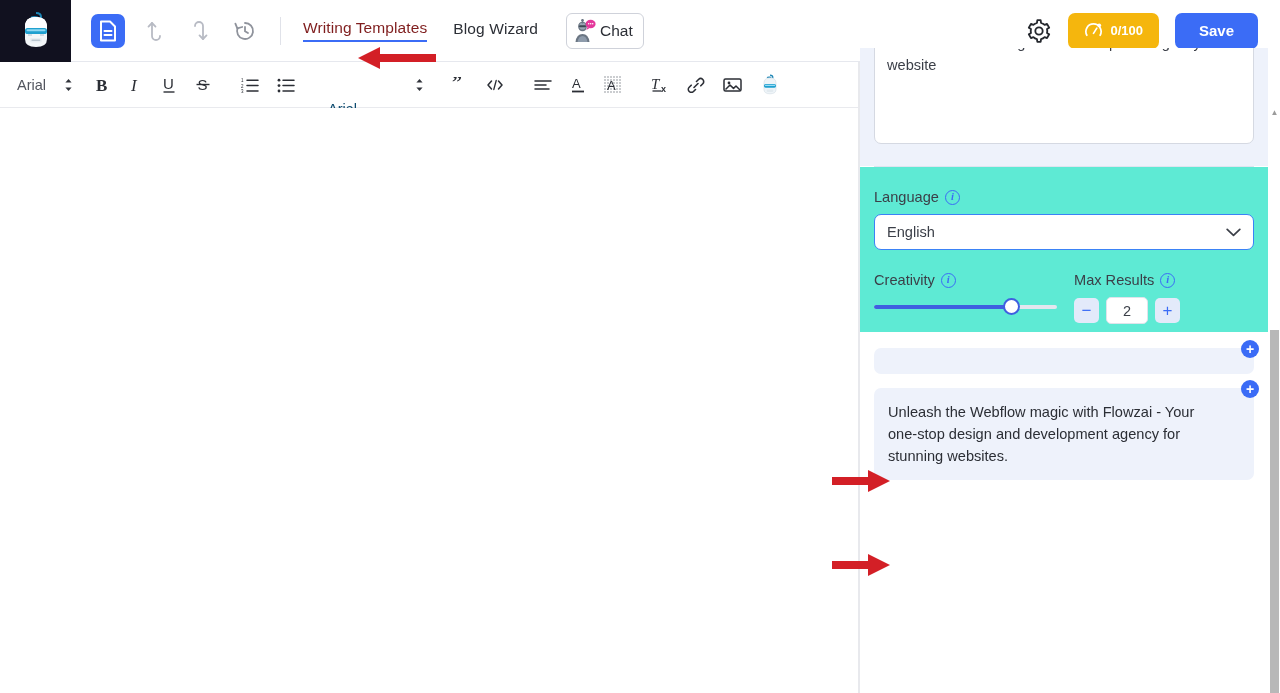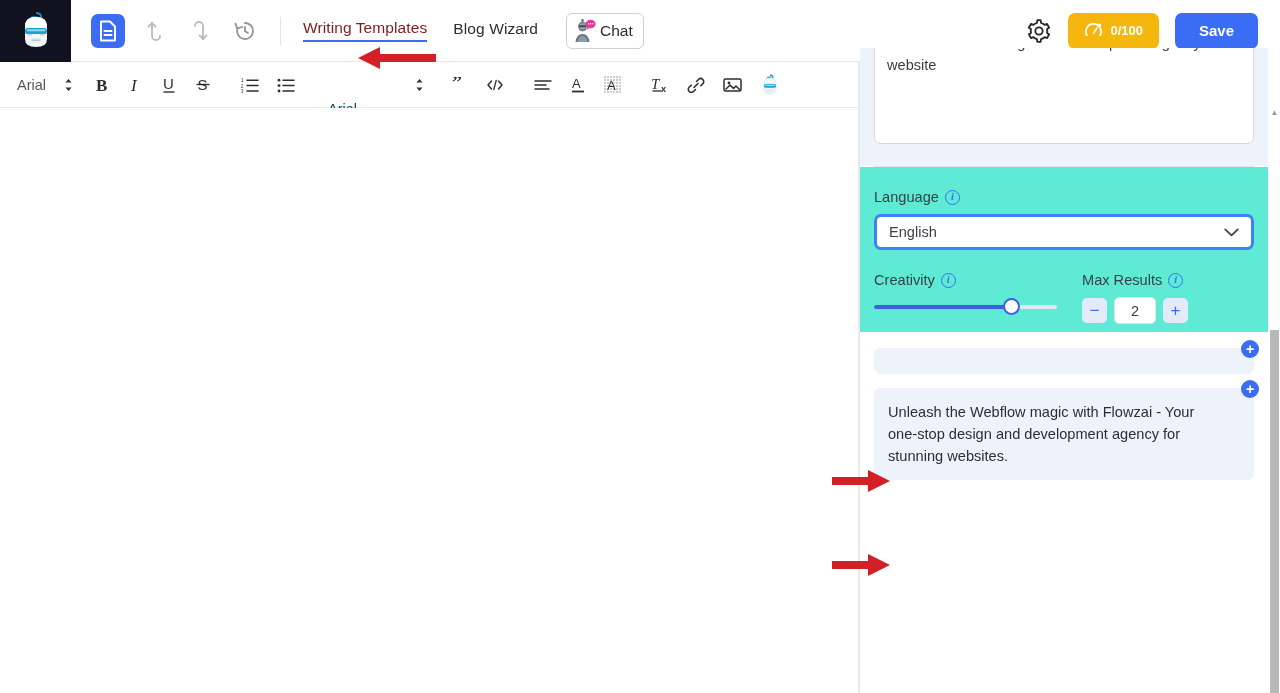--- a/index.html
+++ b/index.html
@@ -118,25 +118,25 @@
     font-size: 14.6px; color: #3b3f48; margin-bottom: 9px;
   }
   .info-i {
     width: 15px; height: 15px; border-radius: 50%;
     border: 1.6px solid #3b6cf6; color: #3b6cf6;
     font-size: 10.5px; font-weight: bold; font-style: italic;
     display: inline-flex; align-items: center; justify-content: center;
     line-height: 1; font-family: "Liberation Serif", serif;
   }
   .select-box {
-    height: 36px; background: #fff; border: 3px solid #3b82f6; border-radius: 7px;
+    height: 36px; background: #fff; border: 1px solid #3b82f6; border-radius: 7px;
     display: flex; align-items: center; padding: 0 12px;
     font-size: 14.6px; color: #3b3f48; justify-content: space-between;
   }
-  .row2 { display: flex; gap: 8px; }
+  .row2 { display: flex; }
   .col-creativity { width: 200px; }
   .col-max { margin-left: 0; }
 
   .slider { position: relative; width: 183px; height: 18px; margin-top: 10px; }
   .slider-track {
     position: absolute; top: 7px; left: 0; width: 183px; height: 4px;
     background: #e3e6ee; border-radius: 2px;
   }
   .slider-fill {
     position: absolute; top: 7px; left: 0; width: 137px; height: 4px;

